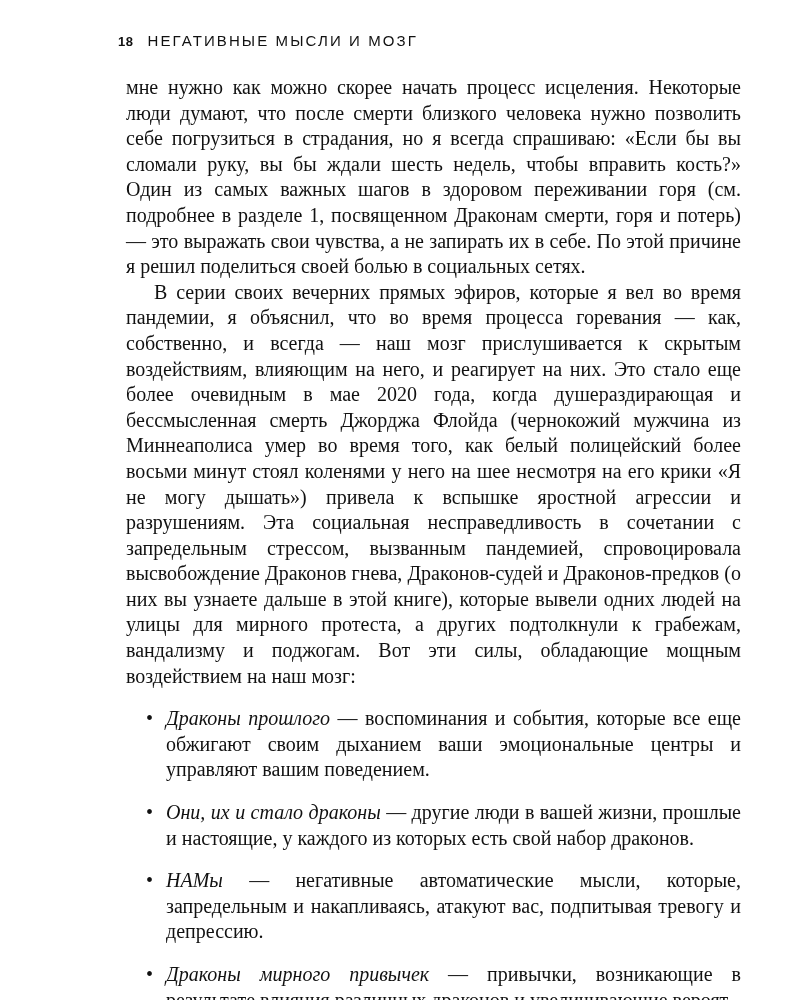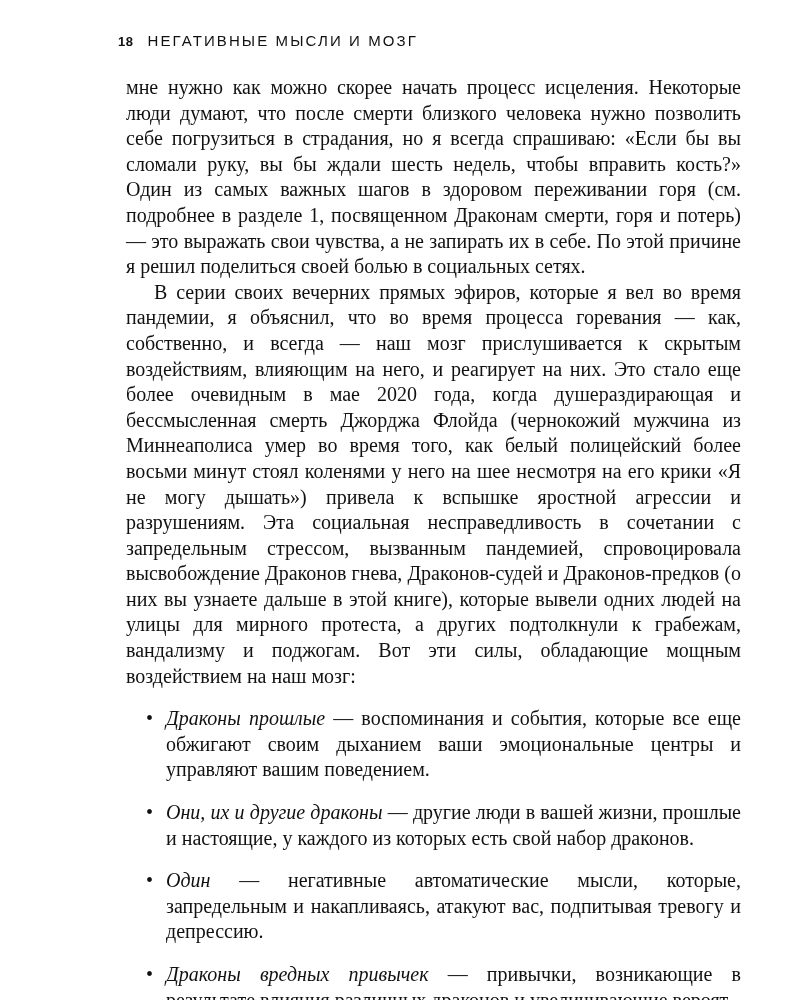--- a/index.html
+++ b/index.html
@@ -89,30 +89,30 @@
 
   <div class="body-text">
 
     <p>мне нужно как можно скорее начать процесс исцеления. Некоторые люди думают, что после смерти близкого человека нужно позволить себе погрузиться в страдания, но я всегда спрашиваю: «Если бы вы сломали руку, вы бы ждали шесть недель, чтобы вправить кость?» Один из самых важных шагов в здоровом переживании горя (см. подробнее в разделе 1, посвященном Драконам смерти, горя и потерь) — это выражать свои чувства, а не запирать их в себе. По этой причине я решил поделиться своей болью в социальных сетях.</p>
 
     <p class="indent">В серии своих вечерних прямых эфиров, которые я вел во время пандемии, я объяснил, что во время процесса горевания — как, собственно, и всегда — наш мозг прислушивается к скрытым воздействиям, влияющим на него, и реагирует на них. Это стало еще более очевидным в мае 2020 года, когда душераздирающая и бессмысленная смерть Джорджа Флойда (чернокожий мужчина из Миннеаполиса умер во время того, как белый полицейский более восьми минут стоял коленями у него на шее несмотря на его крики «Я не могу дышать») привела к вспышке яростной агрессии и разрушениям. Эта социальная несправедливость в сочетании с запредельным стрессом, вызванным пандемией, спровоцировала высвобождение Драконов гнева, Драконов-судей и Драконов-предков (о них вы узнаете дальше в этой книге), которые вывели одних людей на улицы для мирного протеста, а других подтолкнули к грабежам, вандализму и поджогам. Вот эти силы, обладающие мощным воздействием на наш мозг:</p>
 
     <ul class="bullets">
       <li>
         <span class="bullet-dot">•</span>
-        <span class="it">Драконы прошлые</span><span> — воспоминания и события, которые все еще обжигают своим дыханием ваши эмоциональные центры и управляют вашим поведением.</span>
+        <span class="it">Драконы прошлого</span><span> — воспоминания и события, которые все еще обжигают своим дыханием ваши эмоциональные центры и управляют вашим поведением.</span>
       </li>
       <li>
         <span class="bullet-dot">•</span>
-        <span class="it">Они, их и другие драконы</span><span> — другие люди в вашей жизни, прошлые и настоящие, у каждого из которых есть свой набор драконов.</span>
+        <span class="it">Они, их и стало драконы</span><span> — другие люди в вашей жизни, прошлые и настоящие, у каждого из которых есть свой набор драконов.</span>
       </li>
       <li>
         <span class="bullet-dot">•</span>
-        <span class="it">Один</span><span> — негативные автоматические мысли, которые, запредельным и накапливаясь, атакуют вас, подпитывая тревогу и депрессию.</span>
+        <span class="it">НАМы</span><span> — негативные автоматические мысли, которые, запредельным и накапливаясь, атакуют вас, подпитывая тревогу и депрессию.</span>
       </li>
       <li>
         <span class="bullet-dot">•</span>
-        <span class="it">Драконы вредных привычек</span><span> — привычки, возникающие в результате влияния различных драконов и увеличивающие вероят-</span>
+        <span class="it">Драконы мирного привычек</span><span> — привычки, возникающие в результате влияния различных драконов и увеличивающие вероят-</span>
       </li>
     </ul>
 
   </div>
 </div>
 
 </body></html>

